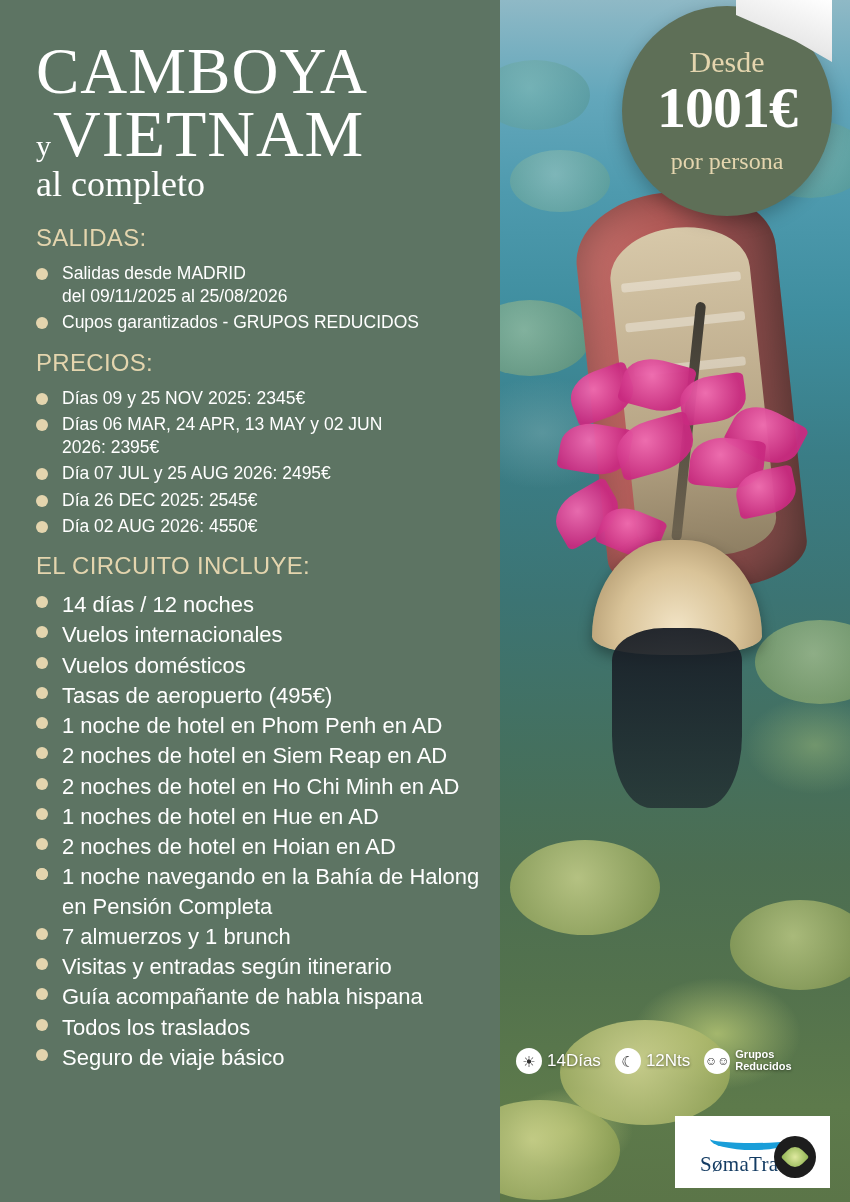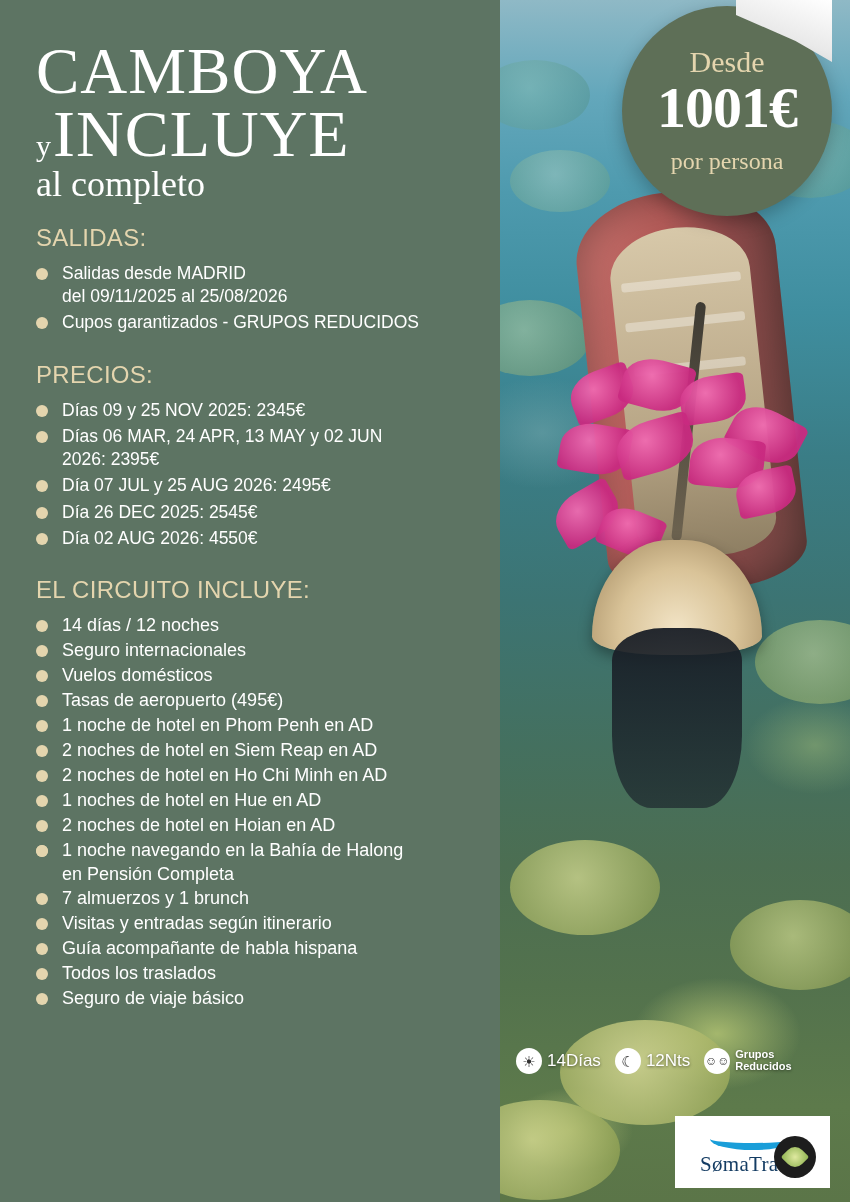--- a/index.html
+++ b/index.html
@@ -53,21 +53,21 @@
     font-weight: 400;
   }
 
   .section-head {
     color: #e4d5ae;
     font-size: 24px;
     font-weight: 400;
     margin: 22px 0 10px 0;
     letter-spacing: 0.3px;
   }
-  .section-head.tight { margin-top: 26px; }
+  .section-head.tight { margin-top: 14px; }
 
   ul.bullets { list-style: none; }
   ul.bullets li {
     position: relative;
     padding-left: 26px;
     color: #ffffff;
     font-size: 17.5px;
     line-height: 1.33;
     margin-bottom: 3px;
   }
@@ -75,21 +75,21 @@
     position: absolute;
     left: 0; top: 6px;
     width: 12px; height: 12px;
     border-radius: 50%;
     background: #e4d5ae;
   }
   ul.bullets li .sub {
     display: block;
     padding-left: 0;
   }
-  ul.circuito li { margin-bottom: 1px; font-size: 18px; }
+  ul.circuito li { margin-bottom: 1px; font-size: 22px; }
 
   
   .right {
     position: absolute;
     top: 0; left: 500px;
     width: 350px; height: 1202px;
     overflow: hidden;
   }
   .photo {
     position: absolute;
@@ -364,21 +364,21 @@
   </div>
   <div class="badge-emblem">
     <span class="leaf"></span>
   </div>
 
   <div class="left">
     <div class="title-block">
       <div class="t-line1">CAMBOYA</div>
       <div class="t-line2">
         <span class="t-y">y</span>
-          <span class="t-vietnam">INCLUYE</span>
+          <span class="t-vietnam">VIETNAM</span>
       </div>
       <div class="t-line3">al completo</div>
     </div>
 
     <div class="section-head">SALIDAS:</div>
     <ul class="bullets">
       <li>
         <span class="dot"></span>
         <span>Salidas desde MADRID</span>
         <span class="sub">del 09/11/2025 al 25/08/2026</span>
@@ -410,21 +410,21 @@
       </li>
       <li>
         <span class="dot"></span>
         <span>Día 02 AUG 2026: 4550€</span>
       </li>
     </ul>
 
     <div class="section-head tight">EL CIRCUITO INCLUYE:</div>
     <ul class="bullets circuito">
       <li><span class="dot"></span><span>14 días / 12 noches</span></li>
-      <li><span class="dot"></span><span>Seguro internacionales</span></li>
+      <li><span class="dot"></span><span>Vuelos internacionales</span></li>
       <li><span class="dot"></span><span>Vuelos domésticos</span></li>
       <li><span class="dot"></span><span>Tasas de aeropuerto (495€)</span></li>
       <li><span class="dot"></span><span>1 noche de hotel en Phom Penh en AD</span></li>
       <li><span class="dot"></span><span>2 noches de hotel en Siem Reap en AD</span></li>
       <li><span class="dot"></span><span>2 noches de hotel en Ho Chi Minh en AD</span></li>
       <li><span class="dot"></span><span>1 noches de hotel en Hue en AD</span></li>
       <li><span class="dot"></span><span>2 noches de hotel en Hoian en AD</span></li>
       <li><span class="dot"></span></li>
       <li><span class="dot"></span><span>1 noche navegando en la Bahía de Halong</span><span class="sub">en Pensión Completa</span></li>
       <li><span class="dot"></span><span>7 almuerzos y 1 brunch</span></li>

